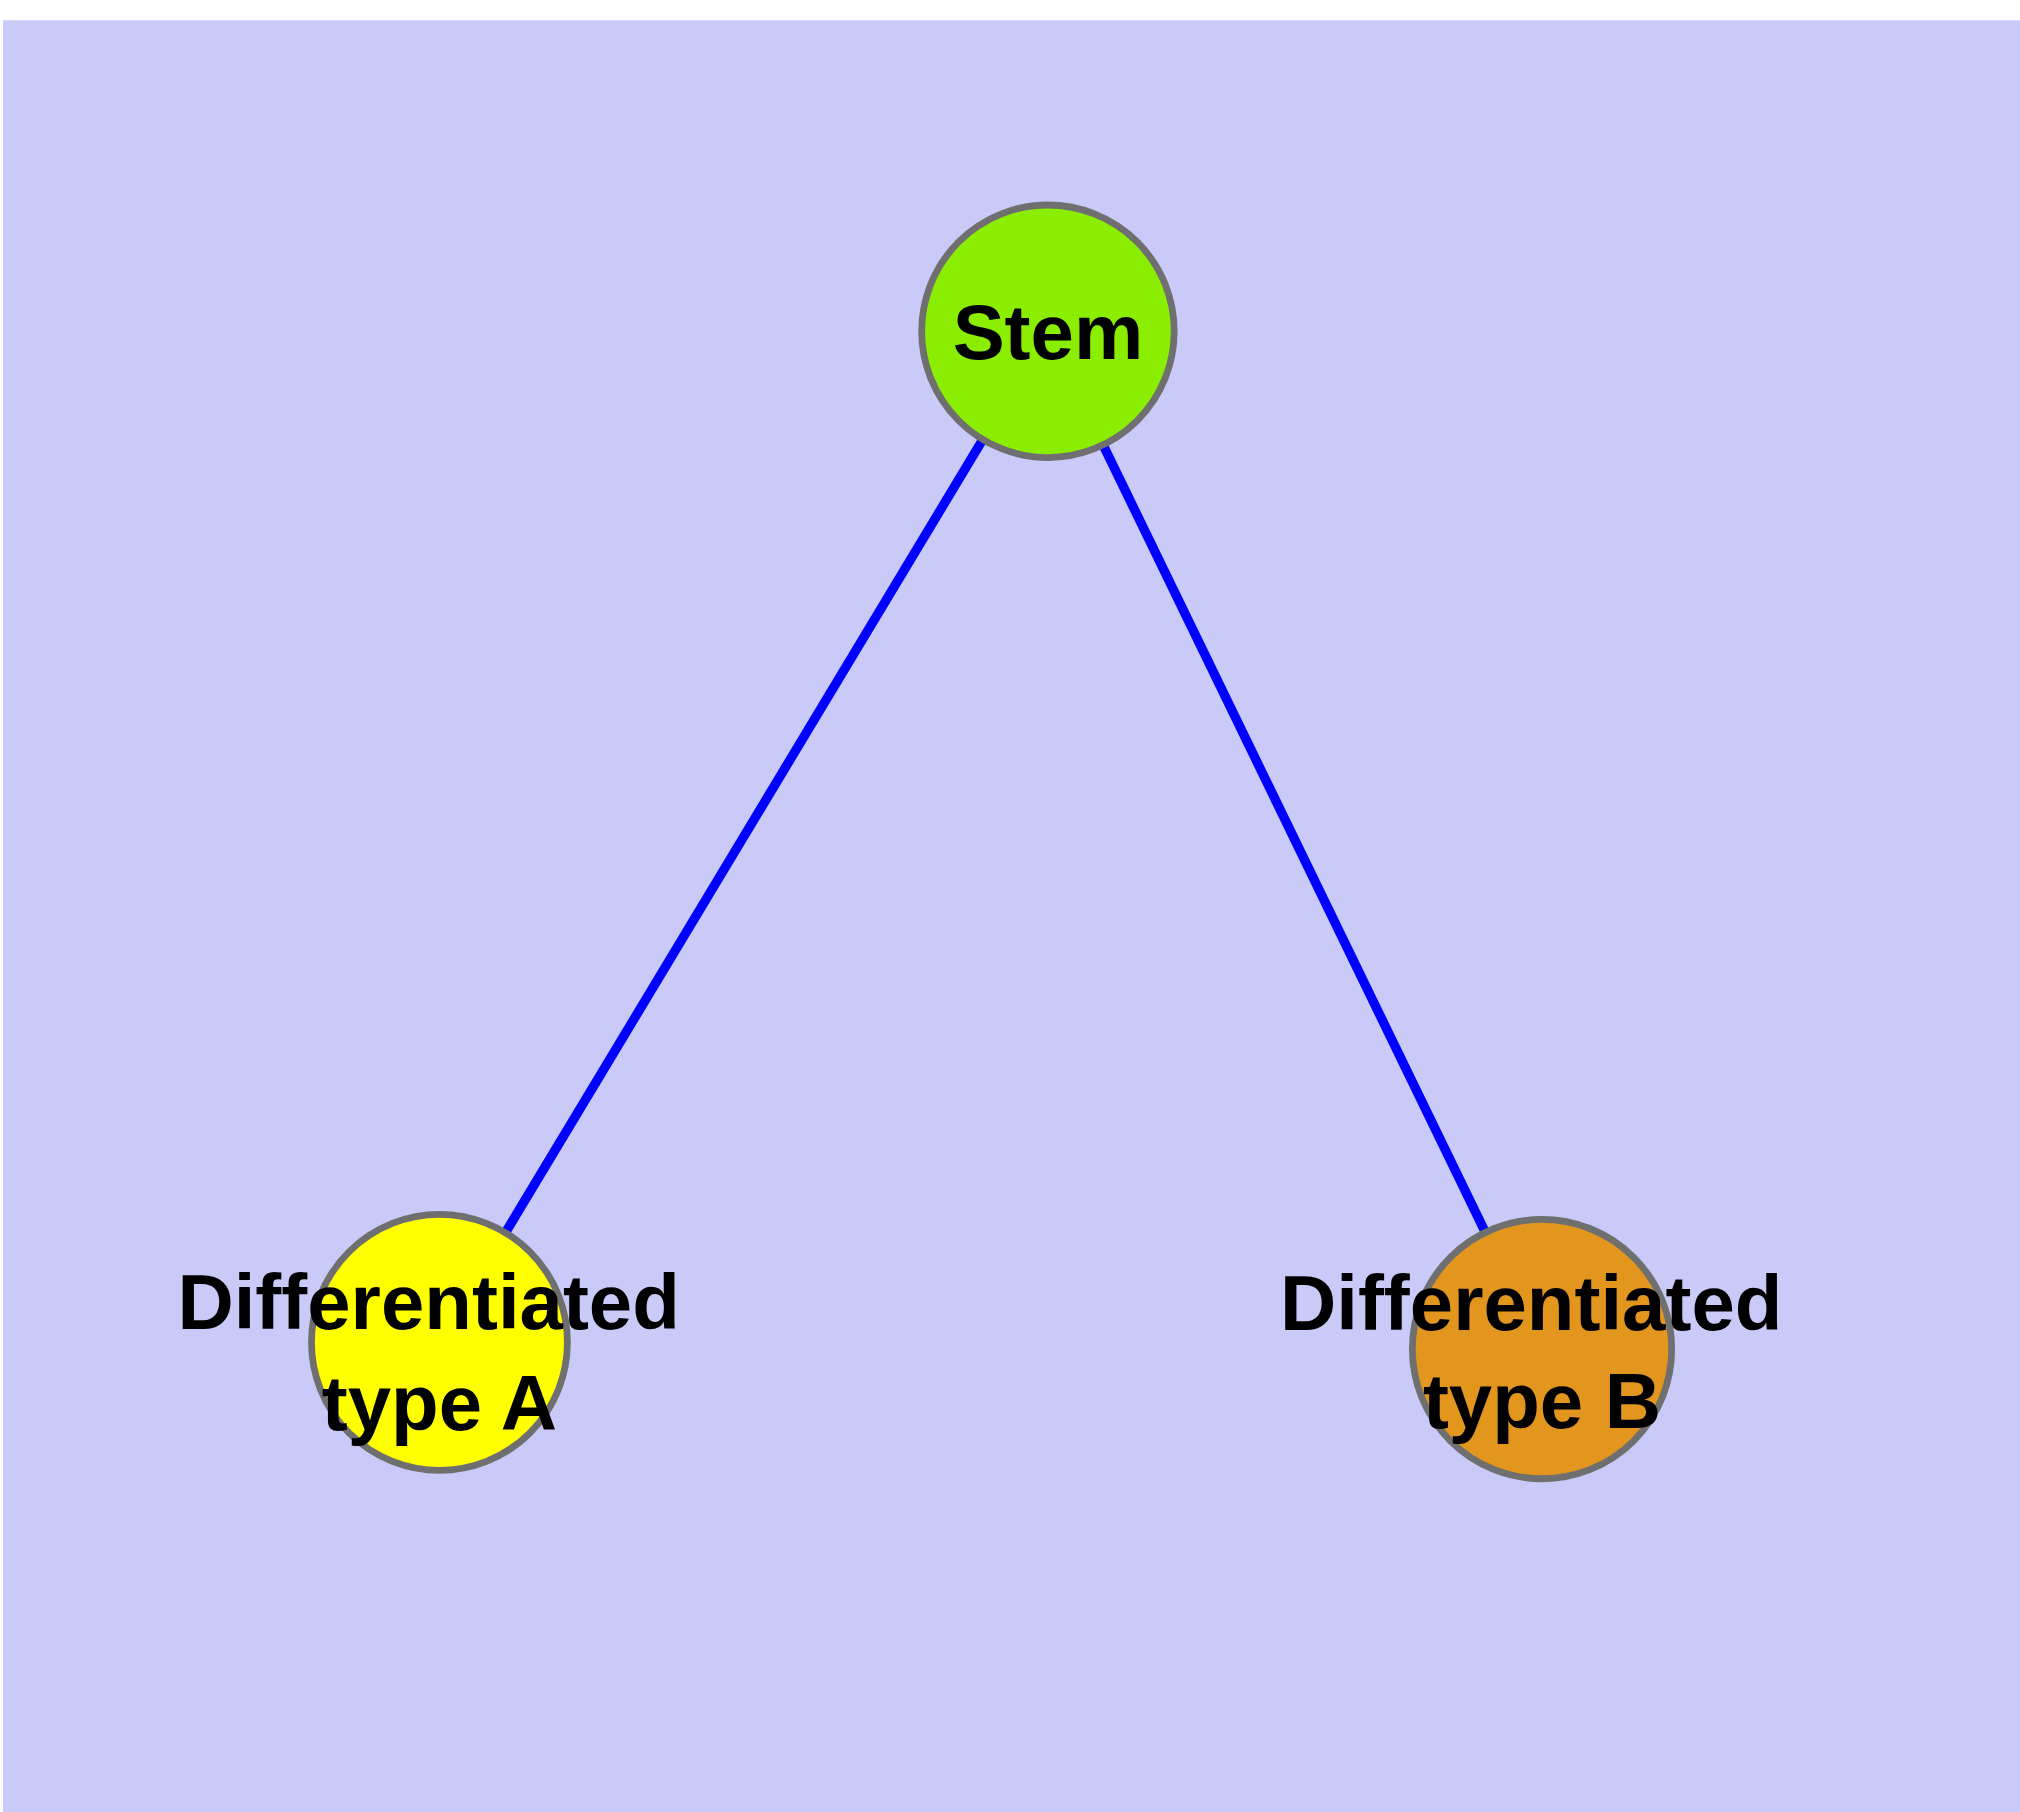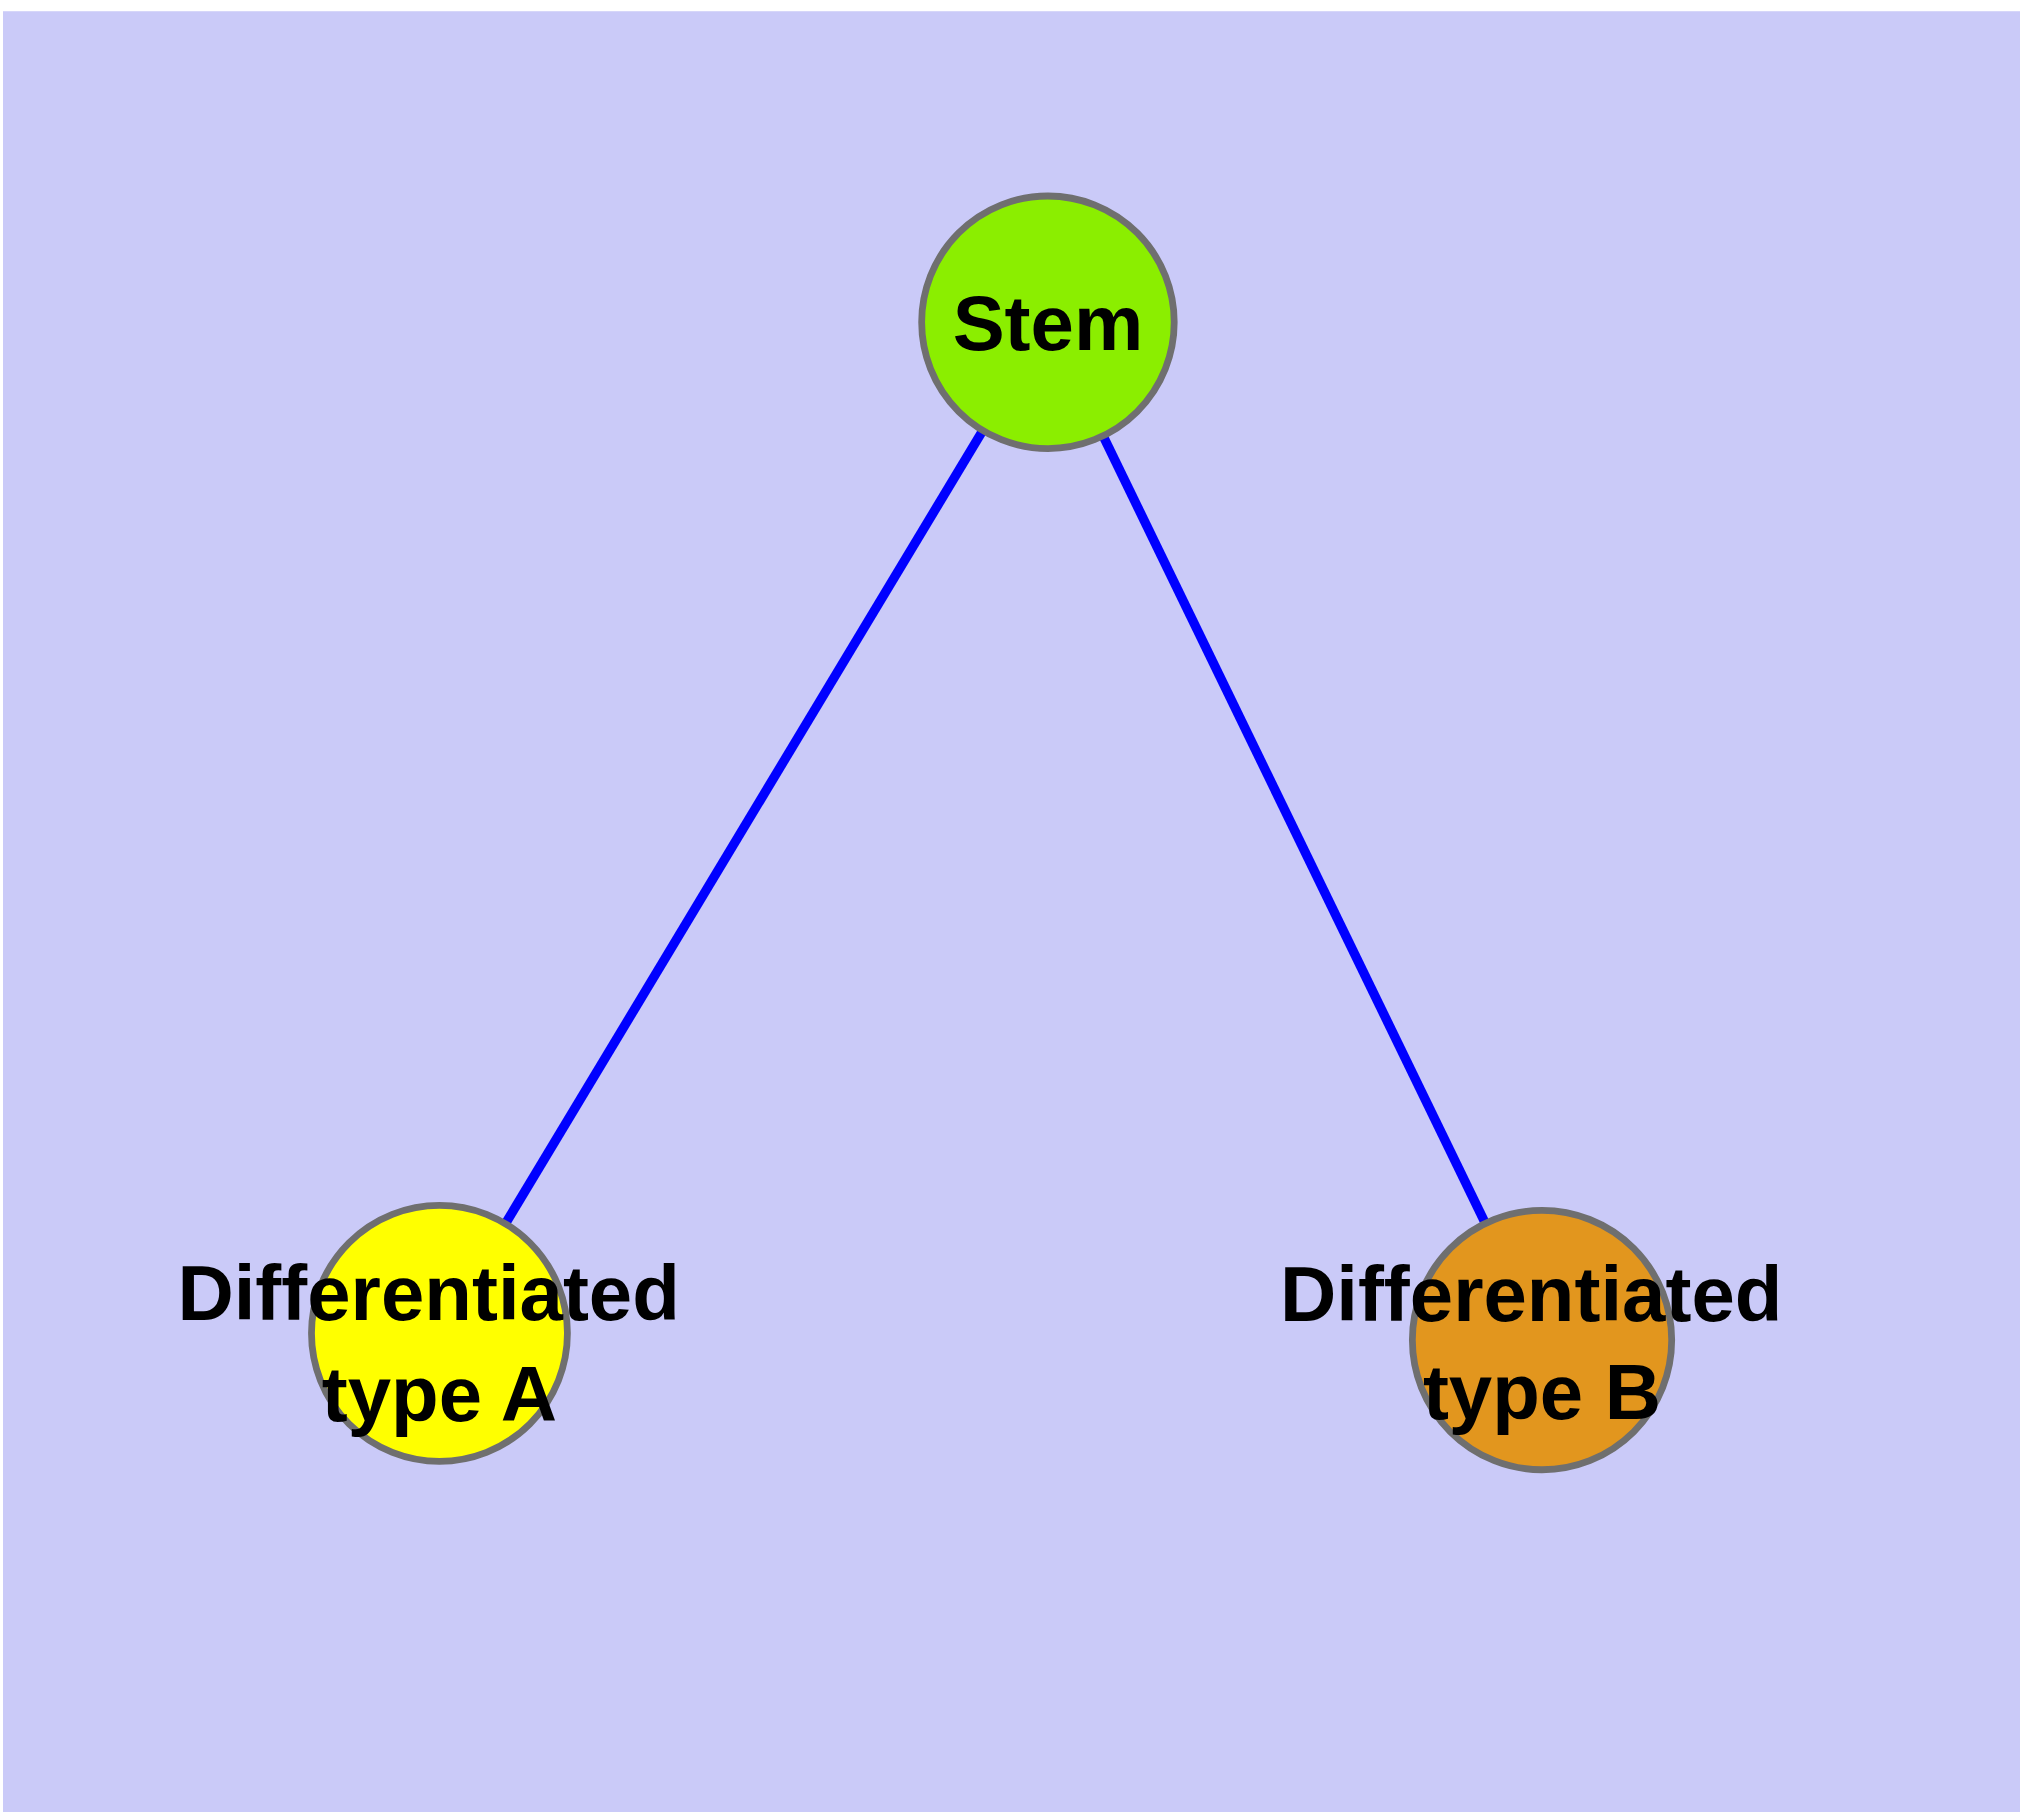--- a/index.html
+++ b/index.html
@@ -5,21 +5,21 @@
   html, body {
     margin: 0;
     padding: 0;
     background: #FFFFFF;
     width: 2021px;
     height: 1812px;
     overflow: hidden;
   }
   .plot-area {
     position: absolute;
-    top: 11px;
+    top: 20px;
     left: 3.4px;
     width: 2017px;
     height: 1371px;
   }
   svg { display: block; }
   .edge {
     stroke-width: 11;
     fill: none;
   }
   .node {

